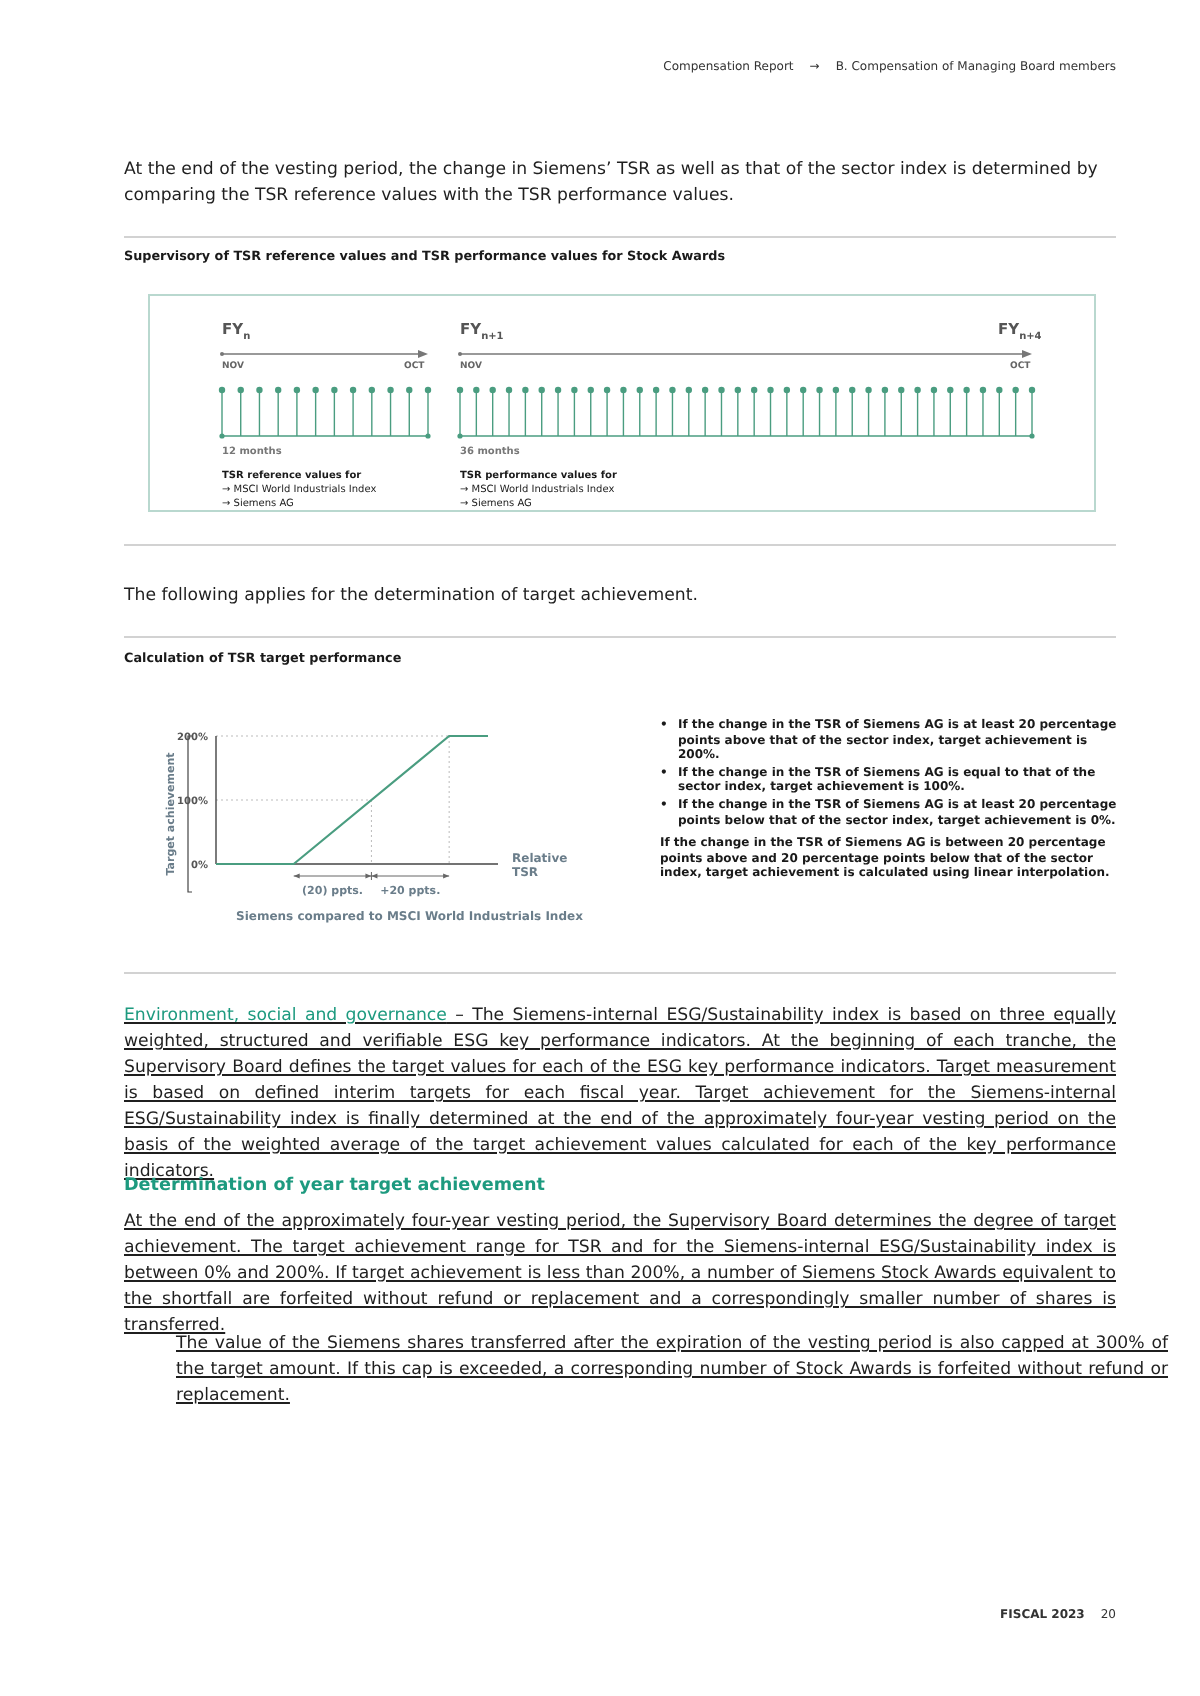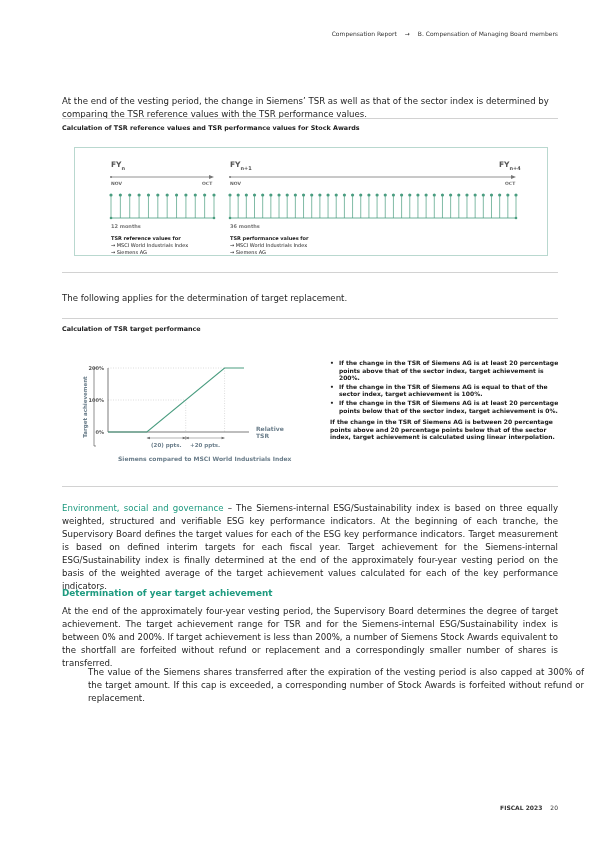--- a/index.html
+++ b/index.html
@@ -3,21 +3,21 @@
 <meta charset="utf-8">
 <style>
   * { box-sizing: border-box; margin: 0; padding: 0; }
   html, body { width: 600px; height: 848px; background: #ffffff; overflow: hidden; }
   body { position: relative; font-family: "DejaVu Sans", sans-serif; color: #1a1a1a; }
 
   .header { position: absolute; top: 30px; right: 42px; font-size: 6px; color: #333; display: flex; gap: 8px; align-items: center; }
   .header .arrow { color: #333; }
 
   .p { position: absolute; left: 62px; width: 496px; font-size: 8.6px; line-height: 13px; color: #1f1f1f; }
-  .p.justify { text-align: justify; }
+  .p.justify { text-align: justify; text-decoration: underline; }
 
   .rule { position: absolute; left: 62px; width: 496px; height: 1px; background: #d2d2d2; }
 
   .caption { position: absolute; left: 62px; font-size: 6.4px; font-weight: bold; color: #1a1a1a; }
 
   .timeline-box { position: absolute; left: 74px; top: 147px; width: 474px; height: 109px; border: 1px solid #b9d8cf; background: #fff; }
 
   .fy { position: absolute; font-size: 7.5px; font-weight: bold; color: #555; }
   .fy sub { font-size: 5px; }
   .month { position: absolute; font-size: 4.5px; font-weight: bold; color: #666; }
@@ -42,24 +42,24 @@
 </style>
 </head>
 <body>
 
 <div class="header">
   <span>Compensation Report</span>
   <span class="arrow">→</span>
   <span>B. Compensation of Managing Board members</span>
 </div>
 
-<p class="p" style="top:95px;">At the end of the vesting period, the change in Siemens’ TSR as well as that of the sector index is determined by comparing the TSR reference values with the TSR performance values.</p>
+<p class="p" style="top:79px;">At the end of the vesting period, the change in Siemens’ TSR as well as that of the sector index is determined by comparing the TSR reference values with the TSR performance values.</p>
 
 <div class="rule" style="top:118px;"></div>
-<div class="caption" style="top:124px;">Calculation of TSR reference values and TSR performance values for Stock Awards</div>
+<div class="caption" style="top:124px;">Supervisory of TSR reference values and TSR performance values for Stock Awards</div>
 
 <div class="timeline-box">
   <div class="fy" style="left:36px; top:12px;"><span>FY</span><sub>n</sub></div>
   <div class="fy" style="left:155px; top:12px;"><span>FY</span><sub>n+1</sub></div>
   <div class="fy" style="left:424px; top:12px;"><span>FY</span><sub>n+4</sub></div>
 
   <div class="month" style="left:36px; top:33px;">NOV</div>
   <div class="month" style="left:127px; top:33px;">OCT</div>
   <div class="month" style="left:155px; top:33px;">NOV</div>
   <div class="month" style="left:430px; top:33px;">OCT</div>
@@ -185,21 +185,21 @@
   </div>
   <div class="tsr-label" style="left:155px; top:87px;">
     <div class="t">TSR performance values for</div>
     <div>→ MSCI World Industrials Index</div>
     <div>→ Siemens AG</div>
   </div>
 </div>
 
 <div class="rule" style="top:272px;"></div>
 
-<p class="p" style="top:292px;">The following applies for the determination of target replacement.</p>
+<p class="p" style="top:292px;">The following applies for the determination of target achievement.</p>
 
 <div class="rule" style="top:318px;"></div>
 <div class="caption" style="top:325px;">Calculation of TSR target performance</div>
 
 <div class="chart-wrap">
   <svg id="chart-svg" width="240" height="118">
     <g id="chart-grid">
         <line x1="34" y1="48" x2="111.71428571428571" y2="48" stroke="#bbb" stroke-width="0.5" stroke-dasharray="1,1.5"></line>
         <line x1="34" y1="16" x2="150.57142857142856" y2="16" stroke="#bbb" stroke-width="0.5" stroke-dasharray="1,1.5"></line>
         <line x1="111.71428571428571" y1="48" x2="111.71428571428571" y2="80" stroke="#bbb" stroke-width="0.5" stroke-dasharray="1,1.5"></line>

